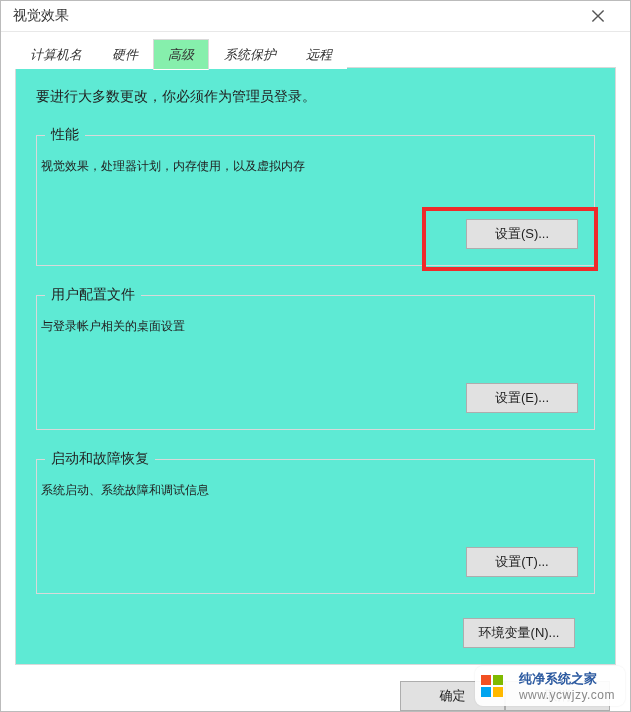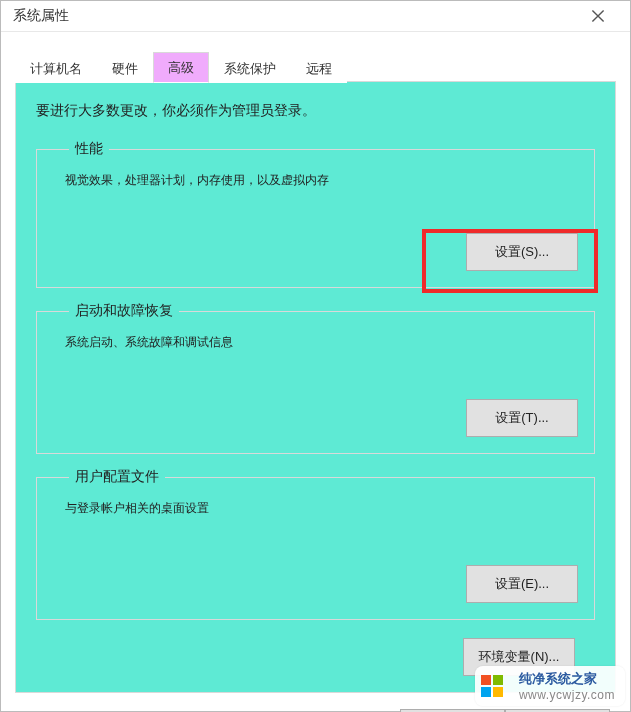--- a/index.html
+++ b/index.html
@@ -55,78 +55,79 @@
     }
     .content-area {
       flex: 1;
       padding: 0 14px 14px 14px;
       display: flex;
       flex-direction: column;
       position: relative;
     }
     .tabs {
       display: flex;
-      align-items: center;
+      align-items: flex-start;
       height: 30px;
       border-bottom: 1px solid #d9d9d9;
-      margin-top: 20px;
+      margin-top: 6px;
+      font-style: italic;
     }
     .tab {
       padding: 6px 14px 5px 14px;
       font-size: 13px;
       color: #333;
       border: 1px solid transparent;
       border-bottom: none;
       position: relative;
       top: 1px;
       background: #fff;
     }
     .tab.active {
       border-color: #d9d9d9;
       border-bottom: 1px solid #fff;
-      background: #f0abfc;
+      background: #86efac;
     }
     .tab-body {
       flex: 1;
       border: 1px solid #d9d9d9;
       border-top: none;
       padding: 20px 20px 16px 20px;
       display: flex;
       flex-direction: column;
       background: #5eead4;
     }
     .intro-text {
       font-size: 14px;
       color: #222;
       margin-bottom: 20px;
     }
     fieldset.group {
       border: 1px solid #d9d9d9;
-      padding: 14px 16px 16px 28px;
-      margin-bottom: 14px;
+      padding: 14px 16px 16px 4px;
+      margin-bottom: 20px;
       position: relative;
     }
     fieldset.group legend {
       padding: 0 6px;
       font-size: 14px;
       color: #222;
       margin-left: 4px;
     }
     .group-desc {
       font-size: 12px;
       color: #222;
       margin-bottom: 44px;
     }
     .group-btn-row {
       display: flex;
       justify-content: flex-end;
     }
     .win-button {
       min-width: 112px;
-      height: 38px;
+      height: 30px;
       padding: 0 14px;
       background: #e1e1e1;
       border: 1px solid #adadad;
       font-size: 13px;
       color: #222;
       cursor: default;
       font-family: inherit;
     }
     .highlight-box {
       position: absolute;
@@ -192,21 +193,21 @@
     .perf-group { min-height: 120px; }
     .user-group .group-desc,
     .startup-group .group-desc { margin-bottom: 48px; }
   </style>
 </head>
 <body>
 
 <div class="window">
 
   <div class="titlebar">
-    <div class="titlebar-title">系统属性</div>
+    <div class="titlebar-title">视觉效果</div>
     <div class="close-btn">
       <svg viewBox="0 0 10 10">
           <path d="M1 1 L9 9 M9 1 L1 9" stroke="#555" stroke-width="1" fill="none"></path>
         </svg>
     </div>
   </div>
 
   <div class="content-area">
 
     <div class="tabs">
@@ -223,36 +224,36 @@
 
       <fieldset class="group perf-group" style="position:relative;">
         <legend>性能</legend>
         <div class="group-desc">视觉效果，处理器计划，内存使用，以及虚拟内存</div>
         <div class="group-btn-row">
           <button class="win-button">设置(S)...</button>
         </div>
         <div class="highlight-box" style="right:-4px; bottom:-6px; width:176px; height:64px;"></div>
       </fieldset>
 
+      <fieldset class="group user-group">
+        <legend>用户配置文件</legend>
+        <div class="group-desc">与登录帐户相关的桌面设置</div>
+        <div class="group-btn-row">
+          <button class="win-button">设置(E)...</button>
+        </div>
+      </fieldset>
+
       <fieldset class="group startup-group">
         <legend>启动和故障恢复</legend>
         <div class="group-desc">系统启动、系统故障和调试信息</div>
         <div class="group-btn-row">
           <button class="win-button">设置(T)...</button>
         </div>
       </fieldset>
 
-      <fieldset class="group user-group">
-        <legend>用户配置文件</legend>
-        <div class="group-desc">与登录帐户相关的桌面设置</div>
-        <div class="group-btn-row">
-          <button class="win-button">设置(E)...</button>
-        </div>
-      </fieldset>
-
       <div class="env-row">
         <button class="win-button">环境变量(N)...</button>
       </div>
 
     </div>
 
     <div class="bottom-buttons">
       <button class="win-button">确定</button>
       <button class="win-button">取消</button>
     </div>

